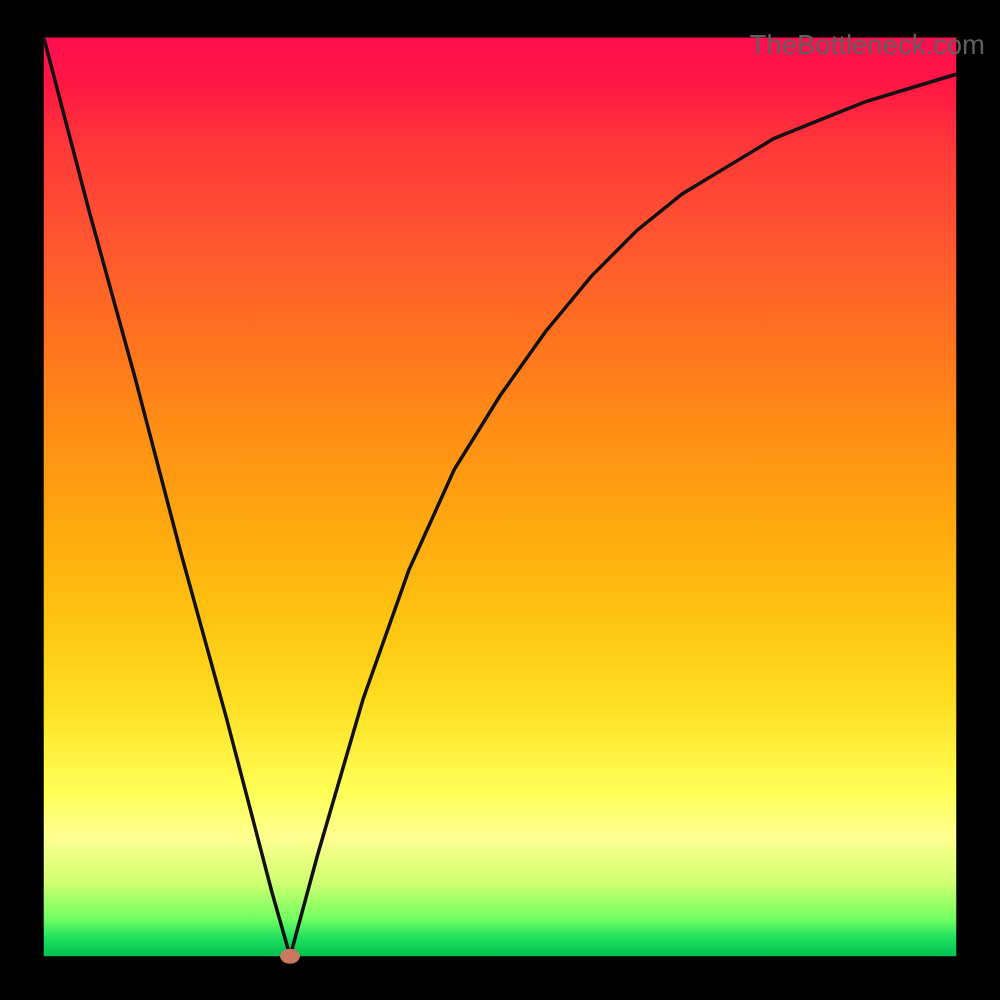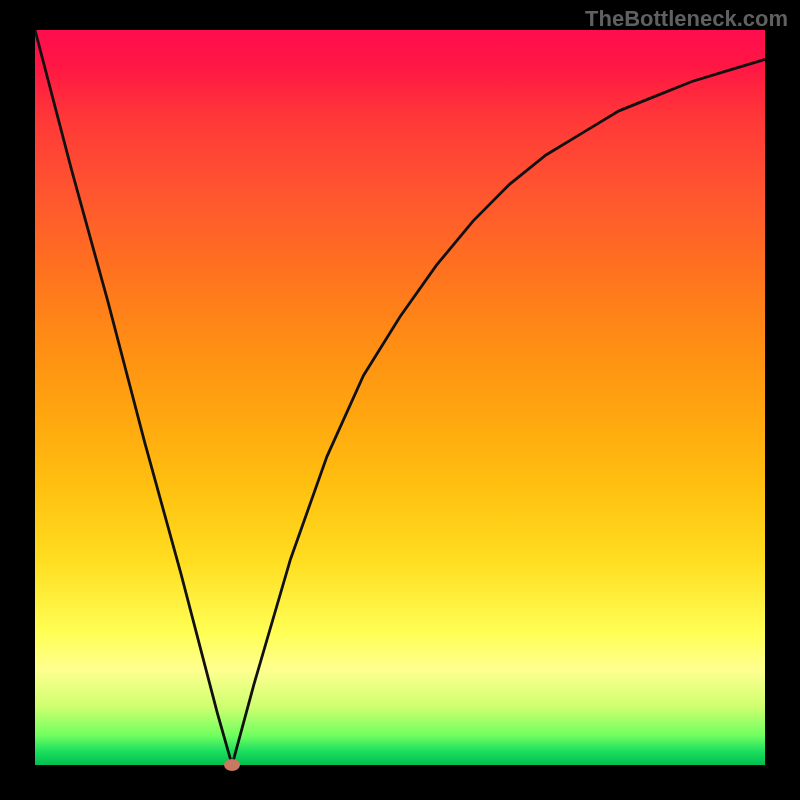--- a/index.html
+++ b/index.html
@@ -9,25 +9,25 @@
     }
     body {
       width: 800px;
       height: 800px;
       background: #000;
       position: relative;
       font-family: Arial, sans-serif;
     }
     .watermark {
       position: absolute;
-      top: 6px;
+      top: 23px;
       right: 12px;
       color: #606060;
       font-size: 22px;
-      font-weight: 700;
+      font-weight: 400;
       z-index: 10;
     }
     .chart-area {
       position: absolute;
       left: 35px;
       top: 30px;
       width: 730px;
       height: 735px;
       background: linear-gradient(to bottom,
         #ff0d4e 0%,

